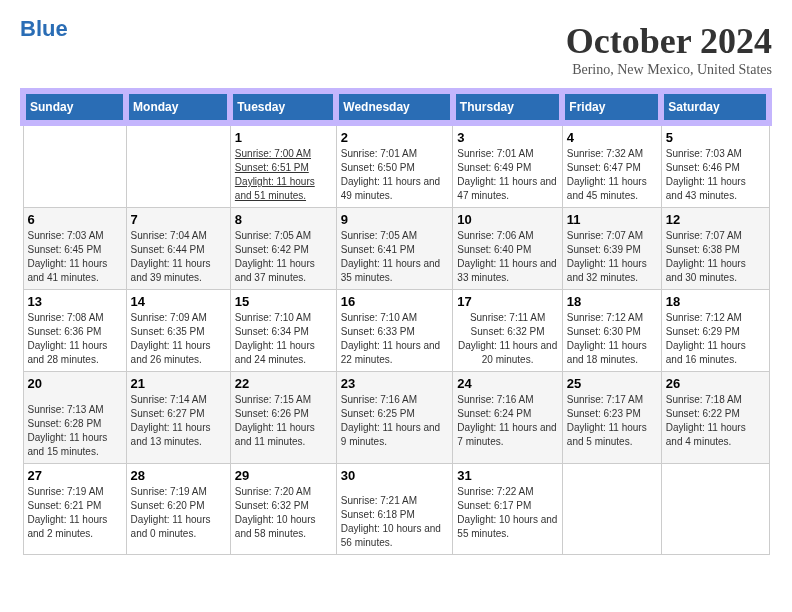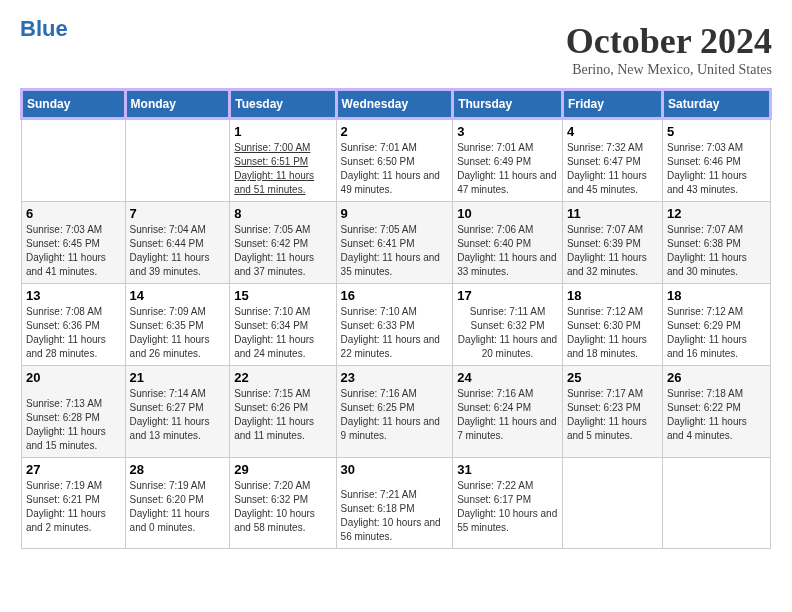--- a/index.html
+++ b/index.html
@@ -39,21 +39,21 @@
       border-collapse: collapse;
       font-size: 11px;
     }
     thead tr th {
       background-color: #2a6db5;
       color: #fff;
       padding: 6px 4px;
       text-align: left;
       font-size: 12px;
       font-weight: bold;
-      border: 3px solid #c4b5fd;
+      border: 6px solid #c4b5fd;
     }
     tbody tr td {
       border: 1px solid #ccc;
       vertical-align: top;
       padding: 4px;
       min-height: 80px;
       height: 80px;
       background: #fff;
     }
     tbody tr:nth-child(even) td {

